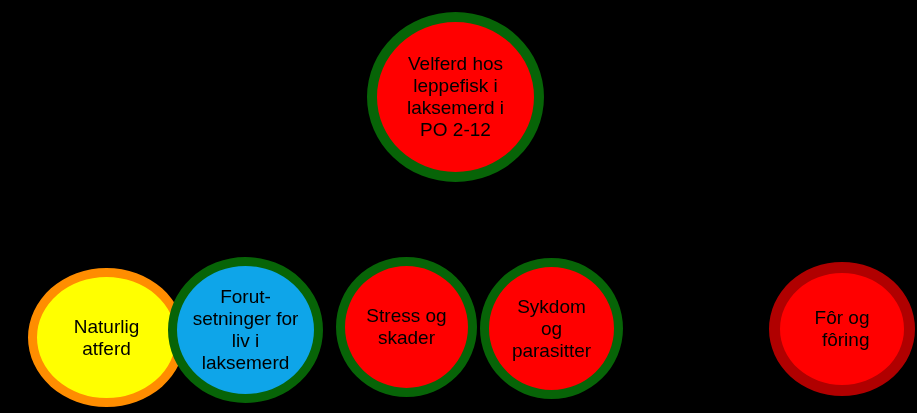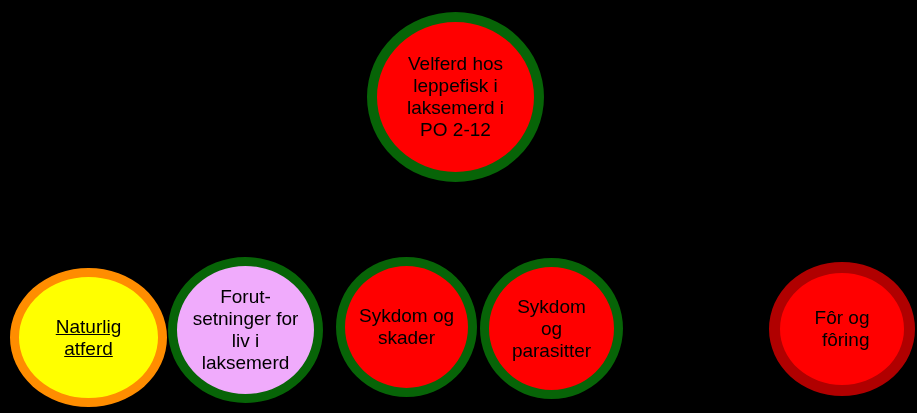--- a/index.html
+++ b/index.html
@@ -28,21 +28,21 @@
   .node .label {
     white-space: pre-line;
     color: #000000;
     font-size: 19px;
     line-height: 22px;
     font-weight: 400;
   }
   
   .node.root    { left: 367px; top: 12px;  width: 177px; height: 170px; border-width: 10px; }
   
-  .node.c0      { left: 10px;  top: 268px; width: 157px; height: 139px; border-width: 9px; text-decoration: underline; }
+  .node.c0      { left: 28px;  top: 268px; width: 157px; height: 139px; border-width: 9px; }
   .node.c1      { left: 168px; top: 257px; width: 155px; height: 146px; border-width: 9px; }
   .node.c2      { left: 336px; top: 257px; width: 141px; height: 140px; border-width: 9px; }
   .node.c3      { left: 480px; top: 258px; width: 143px; height: 141px; border-width: 9px; }
   .node.c4      { left: 624px; top: 261px; width: 146px; height: 133px; border-width: 9px; }
   .node.c5      { left: 769px; top: 262px; width: 146px; height: 134px; border-width: 11px; text-align: right; }
 </style>
 </head>
 <body>
 
 <div class="canvas" style="background: rgb(0, 0, 0);">
@@ -52,29 +52,29 @@
 leppefisk i
 laksemerd i
 PO 2-12</span>
   </div>
 
   <div class="node c0" style="background: rgb(255, 255, 0); border-color: rgb(255, 141, 0);">
     <span class="label">Naturlig
 atferd</span>
   </div>
 
-  <div class="node c1" style="background: #f0abfc; border-color: rgb(7, 100, 7);">
+  <div class="node c1" style="background: #0ea5e9; border-color: rgb(7, 100, 7);">
     <span class="label">Forut-
 setninger for
 liv i
 laksemerd</span>
   </div>
 
   <div class="node c2" style="background: rgb(255, 0, 0); border-color: rgb(7, 100, 7);">
-    <span class="label">Sykdom og
+    <span class="label">Stress og
 skader</span>
   </div>
 
   <div class="node c3" style="background: rgb(255, 0, 0); border-color: rgb(7, 100, 7);">
     <span class="label">Sykdom
 og
 parasitter</span>
   </div>
 
 

